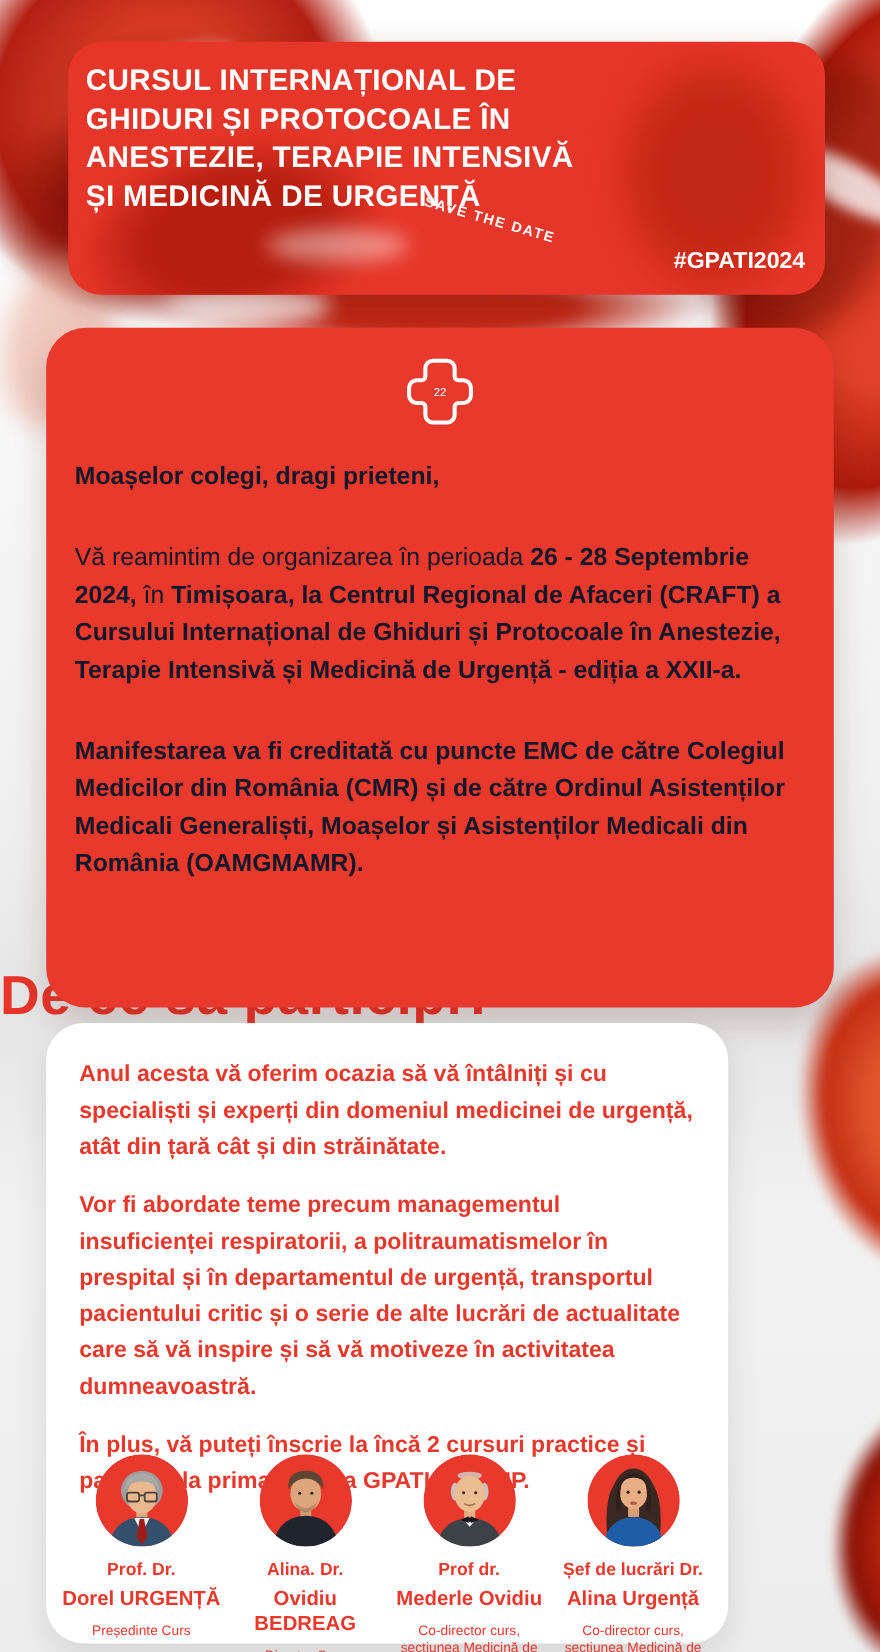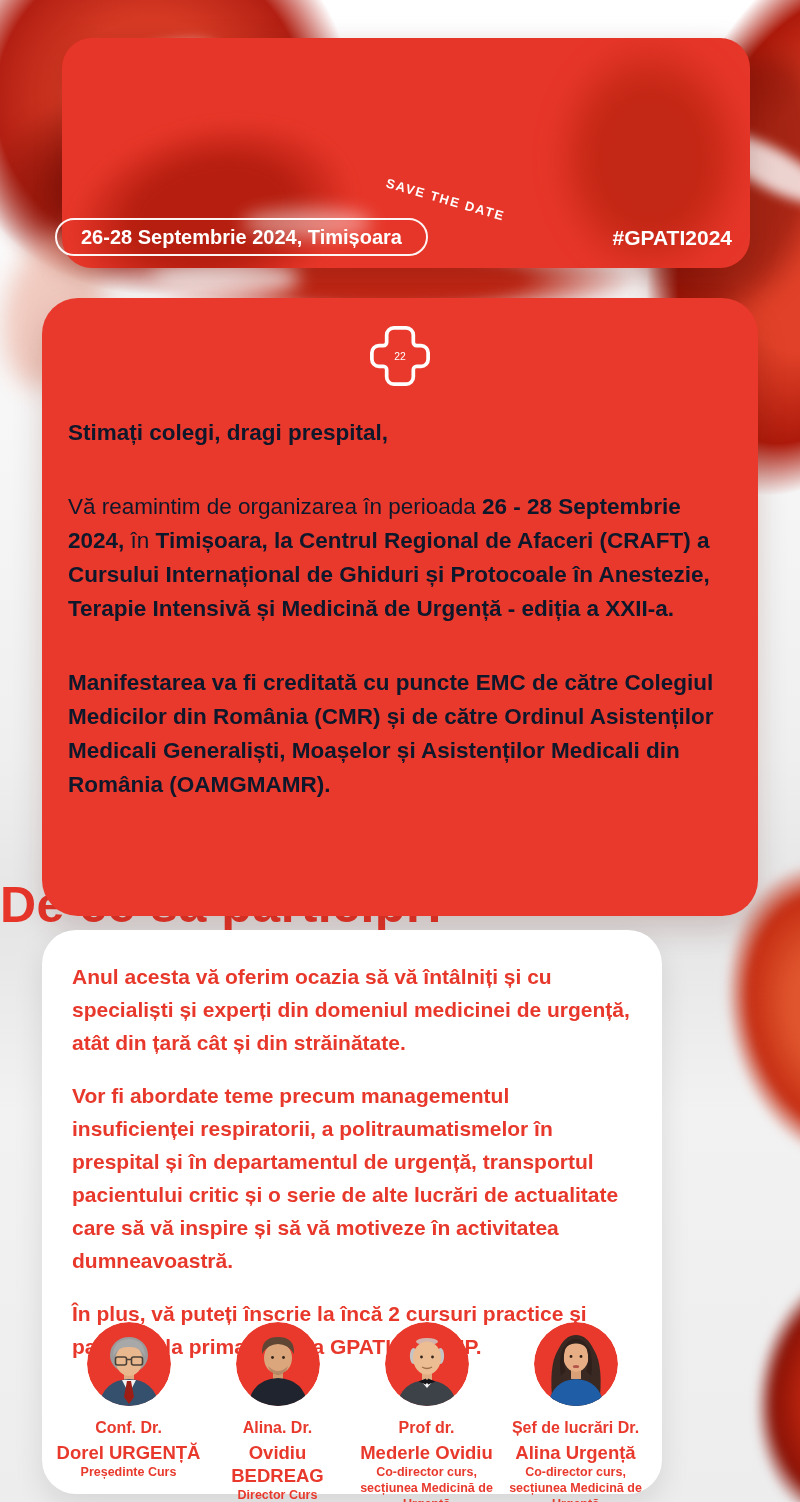--- a/index.html
+++ b/index.html
@@ -73,21 +73,21 @@
   .why-text { position:absolute; left:30px; right:32px; top:30px;
     color:#e8382b; font-size:21px; line-height:33px; font-weight:700; }
   .why-text .para { margin-bottom:20px; }
 
   
   .speakers { position:absolute; left:12px; right:12px; top:392px; display:flex; justify-content:space-between; }
   .speaker { width:172px; text-align:center; color:#e8392c; }
   .avatar { width:84px; height:84px; display:block; margin:0 auto 12px auto; }
   .sp-title { font-size:16px; font-weight:700; line-height:20px; }
   .sp-name  { font-size:18.5px; font-weight:700; line-height:23px; margin-top:3px; }
-  .sp-role  { font-size:12.5px; font-weight:700; line-height:16px; margin-top:0; }
+  .sp-role  { font-size:12.5px; font-weight:400; line-height:16px; margin-top:10px; }
 </style>
 </head>
 <body>
 
 <div class="page">
 
   <div class="blob sw-tl1"></div>
   <div class="blob sw-tl2"></div>
   <div class="blob sw-tlh"></div>
   <div class="blob sw-tlt"></div>
@@ -98,34 +98,39 @@
   <div class="blob sw-bandh"></div>
   <div class="blob sw-rm"></div>
   <div class="blob sw-br"></div>
 
   <div class="hero">
     <div class="hero-fx">
       <div class="curl1"></div>
         <div class="curl2"></div>
         <div class="curl3"></div>
     </div>
+    <div class="hero-title">
+      <div>CURSUL INTERNAȚIONAL DE</div>
+      <div>GHIDURI ȘI PROTOCOALE ÎN</div>
+      <div>ANESTEZIE, TERAPIE INTENSIVĂ</div>
+      <div>ȘI MEDICINĂ DE URGENȚĂ</div>
+    </div>
     <div class="save-date">SAVE THE DATE</div>
-    <div class="date-pill">26-28 Septembrie 2024, Timișoara</div>
     <div class="hashtag">#GPATI2024</div>
   </div>
 
   <div class="intro-card">
     <div class="cross-wrap">
       <svg viewBox="0 0 100 100">
         <path d="M41.5 12 h17 a9.5 9.5 0 0 1 9.5 9.5 v10 a4.5 4.5 0 0 0 4.5 4.5 h6 a9.5 9.5 0 0 1 9.5 9.5 v9 a9.5 9.5 0 0 1 -9.5 9.5 h-6 a4.5 4.5 0 0 0 -4.5 4.5 v10 a9.5 9.5 0 0 1 -9.5 9.5 h-17 a9.5 9.5 0 0 1 -9.5 -9.5 v-10 a4.5 4.5 0 0 0 -4.5 -4.5 h-6 a9.5 9.5 0 0 1 -9.5 -9.5 v-9 a9.5 9.5 0 0 1 9.5 -9.5 h6 a4.5 4.5 0 0 0 4.5 -4.5 v-10 a9.5 9.5 0 0 1 9.5 -9.5 z" fill="none" stroke="#ffffff" stroke-width="5"></path>
         <text x="50" y="55" text-anchor="middle" fill="#ffffff" font-size="14" font-family="Liberation Sans, DejaVu Sans, sans-serif">22</text>
       </svg>
     </div>
     <div class="intro-text">
-      <div class="para greeting">Stimați colegi, dragi prespital,</div>
+      <div class="para greeting">Moașelor colegi, dragi prieteni,</div>
       <div class="para"><span>Vă reamintim de organizarea în perioada </span><span class="b">26 - 28 Septembrie 2024,</span><span> în </span><span class="b">Timișoara, la Centrul Regional de Afaceri (CRAFT) a Cursului Internațional de Ghiduri și Protocoale în Anestezie, Terapie Intensivă și Medicină de Urgență - ediția a XXII-a.</span></div>
       <div class="para b">Manifestarea va fi creditată cu puncte EMC de către Colegiul Medicilor din România (CMR) și de către Ordinul Asistenților Medicali Generaliști, Moașelor și Asistenților Medicali din România (OAMGMAMR).</div>
     </div>
   </div>
 
   <div class="why-heading">De ce să participi?</div>
 
   <div class="why-card">
     <div class="why-text">
       <div class="para">Anul acesta vă oferim ocazia să vă întâlniți și cu specialiști și experți din domeniul medicinei de urgență, atât din țară cât și din străinătate.</div>
@@ -149,21 +154,21 @@
             <ellipse cx="42" cy="38" rx="13.5" ry="16" fill="#e9b88e"></ellipse>
             <path d="M26 34 Q26 18 42 17 Q58 18 58 34 Q52 24 42 25 Q32 24 26 34 Z" fill="#a8a8a8"></path>
             <rect x="28.5" y="35" width="11" height="8" rx="2" fill="none" stroke="#4a4038" stroke-width="1.6"></rect>
             <rect x="44.5" y="35" width="11" height="8" rx="2" fill="none" stroke="#4a4038" stroke-width="1.6"></rect>
             <line x1="39.5" y1="37.5" x2="44.5" y2="37.5" stroke="#4a4038" stroke-width="1.6"></line>
             <path d="M12 84 Q16 58 42 57 Q68 58 72 84 Z" fill="#35506d"></path>
             <path d="M35 58 L42 72 L49 58 Z" fill="#f2f2f2"></path>
             <path d="M40 59 h4 l3 16 -5 7 -5 -7 Z" fill="#9e1d15"></path>
           </g>
         </svg>
-        <div class="sp-title">Conf. Dr.</div>
+        <div class="sp-title">Prof. Dr.</div>
         <div class="sp-name">Dorel URGENȚĂ</div>
         <div class="sp-role">Președinte Curs</div>
       </div>
 
       <div class="speaker">
         <svg class="avatar" viewBox="0 0 84 84" aria-label="man with short brown hair and dark shirt on red circle">
           <defs>
               <clipPath id="cp2">
                 <circle cx="42" cy="42" r="42"></circle>
               </clipPath>

